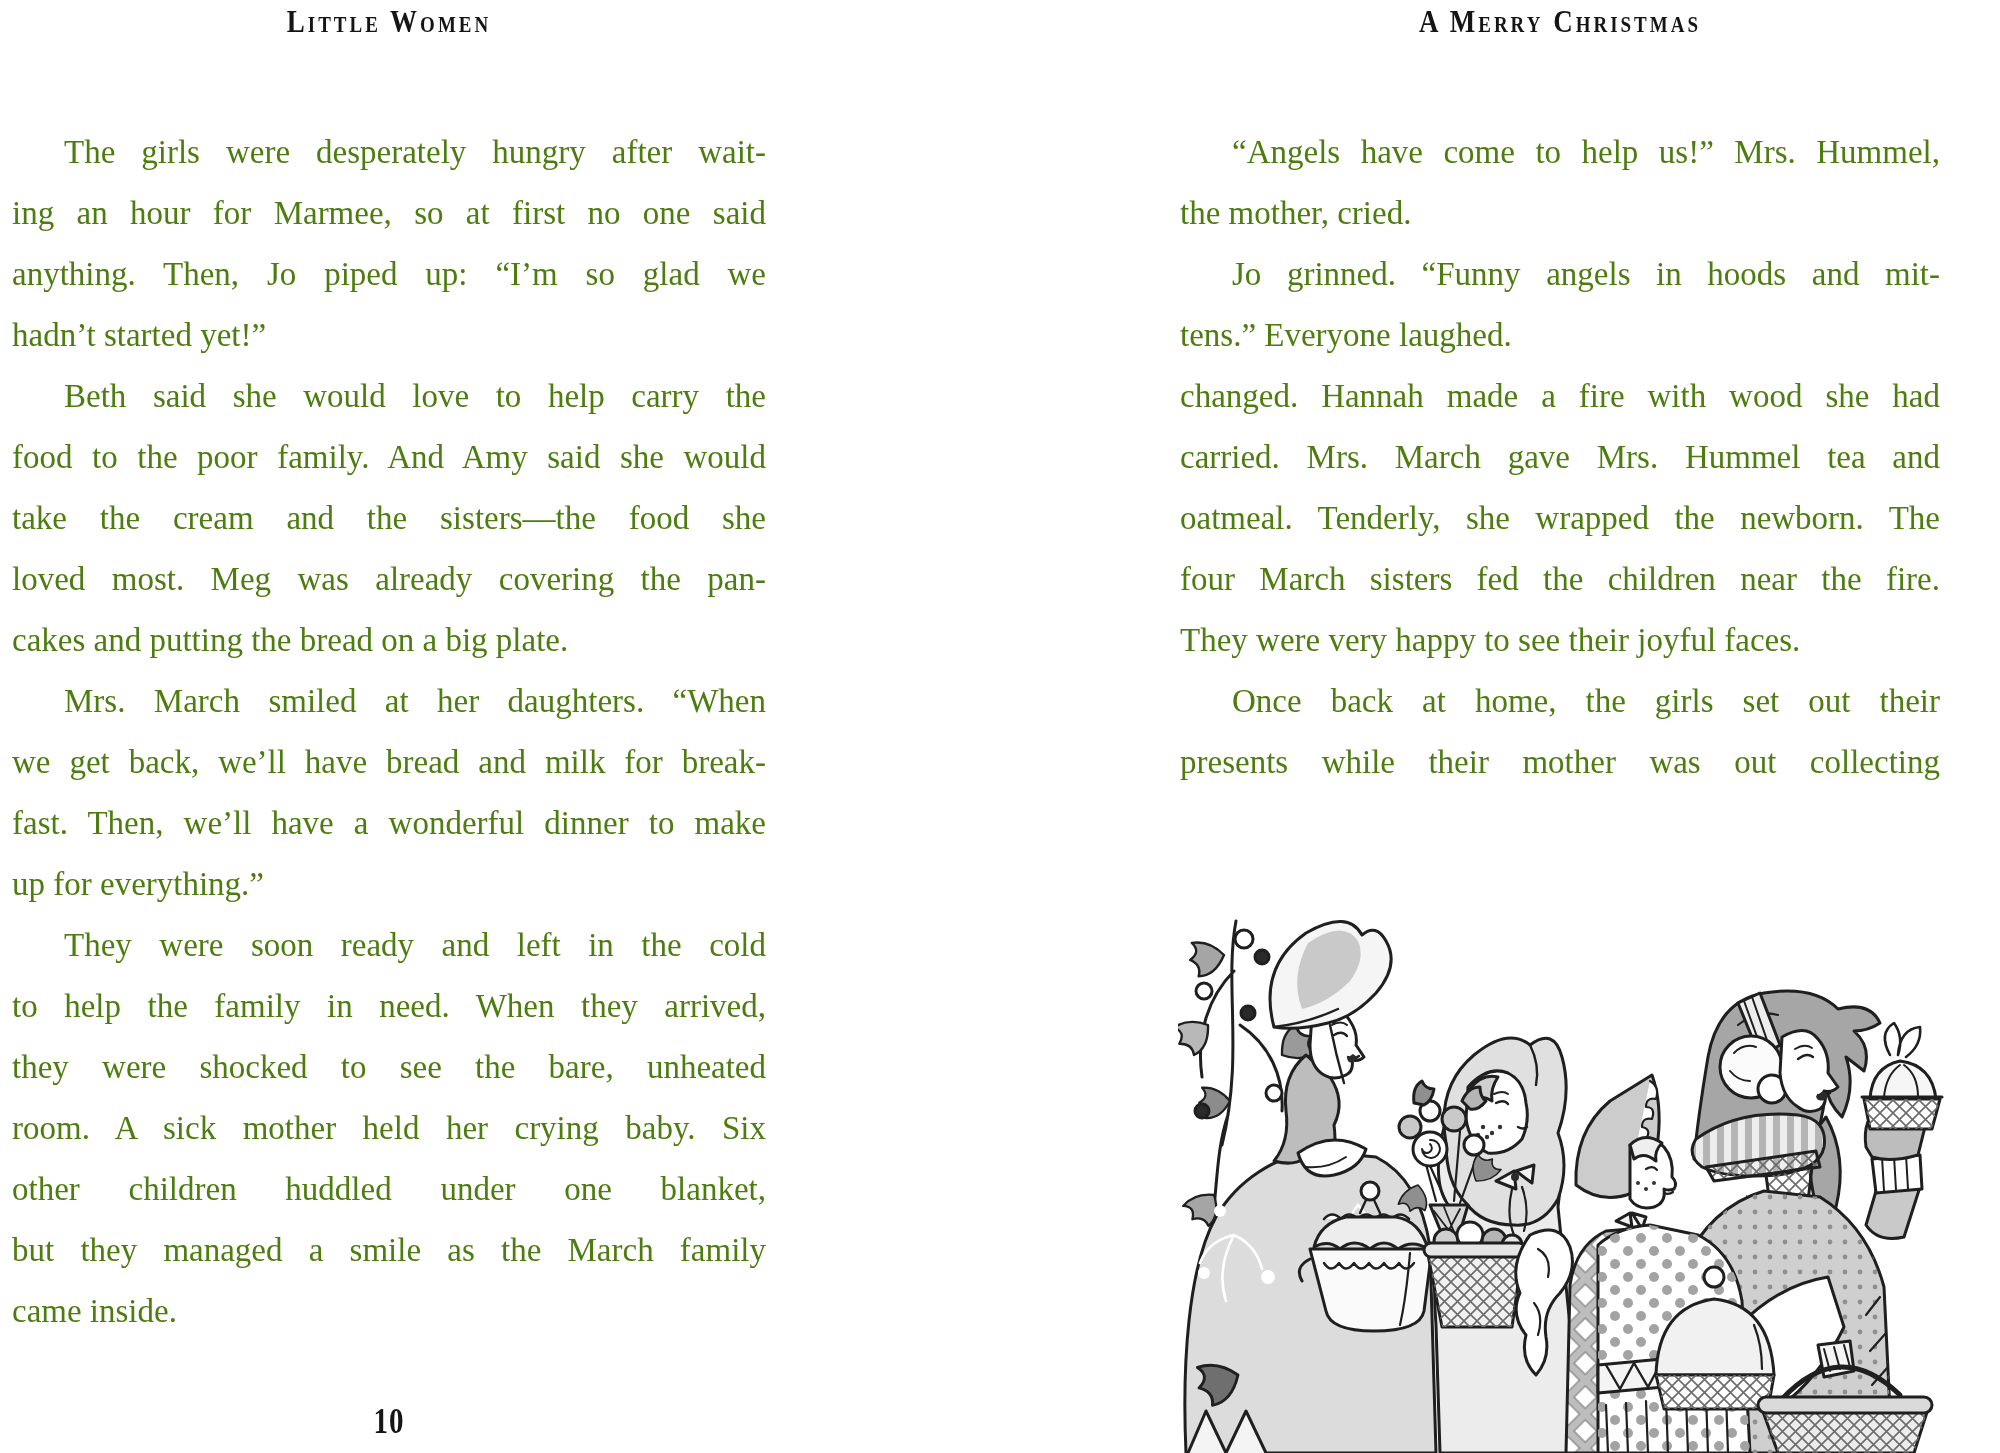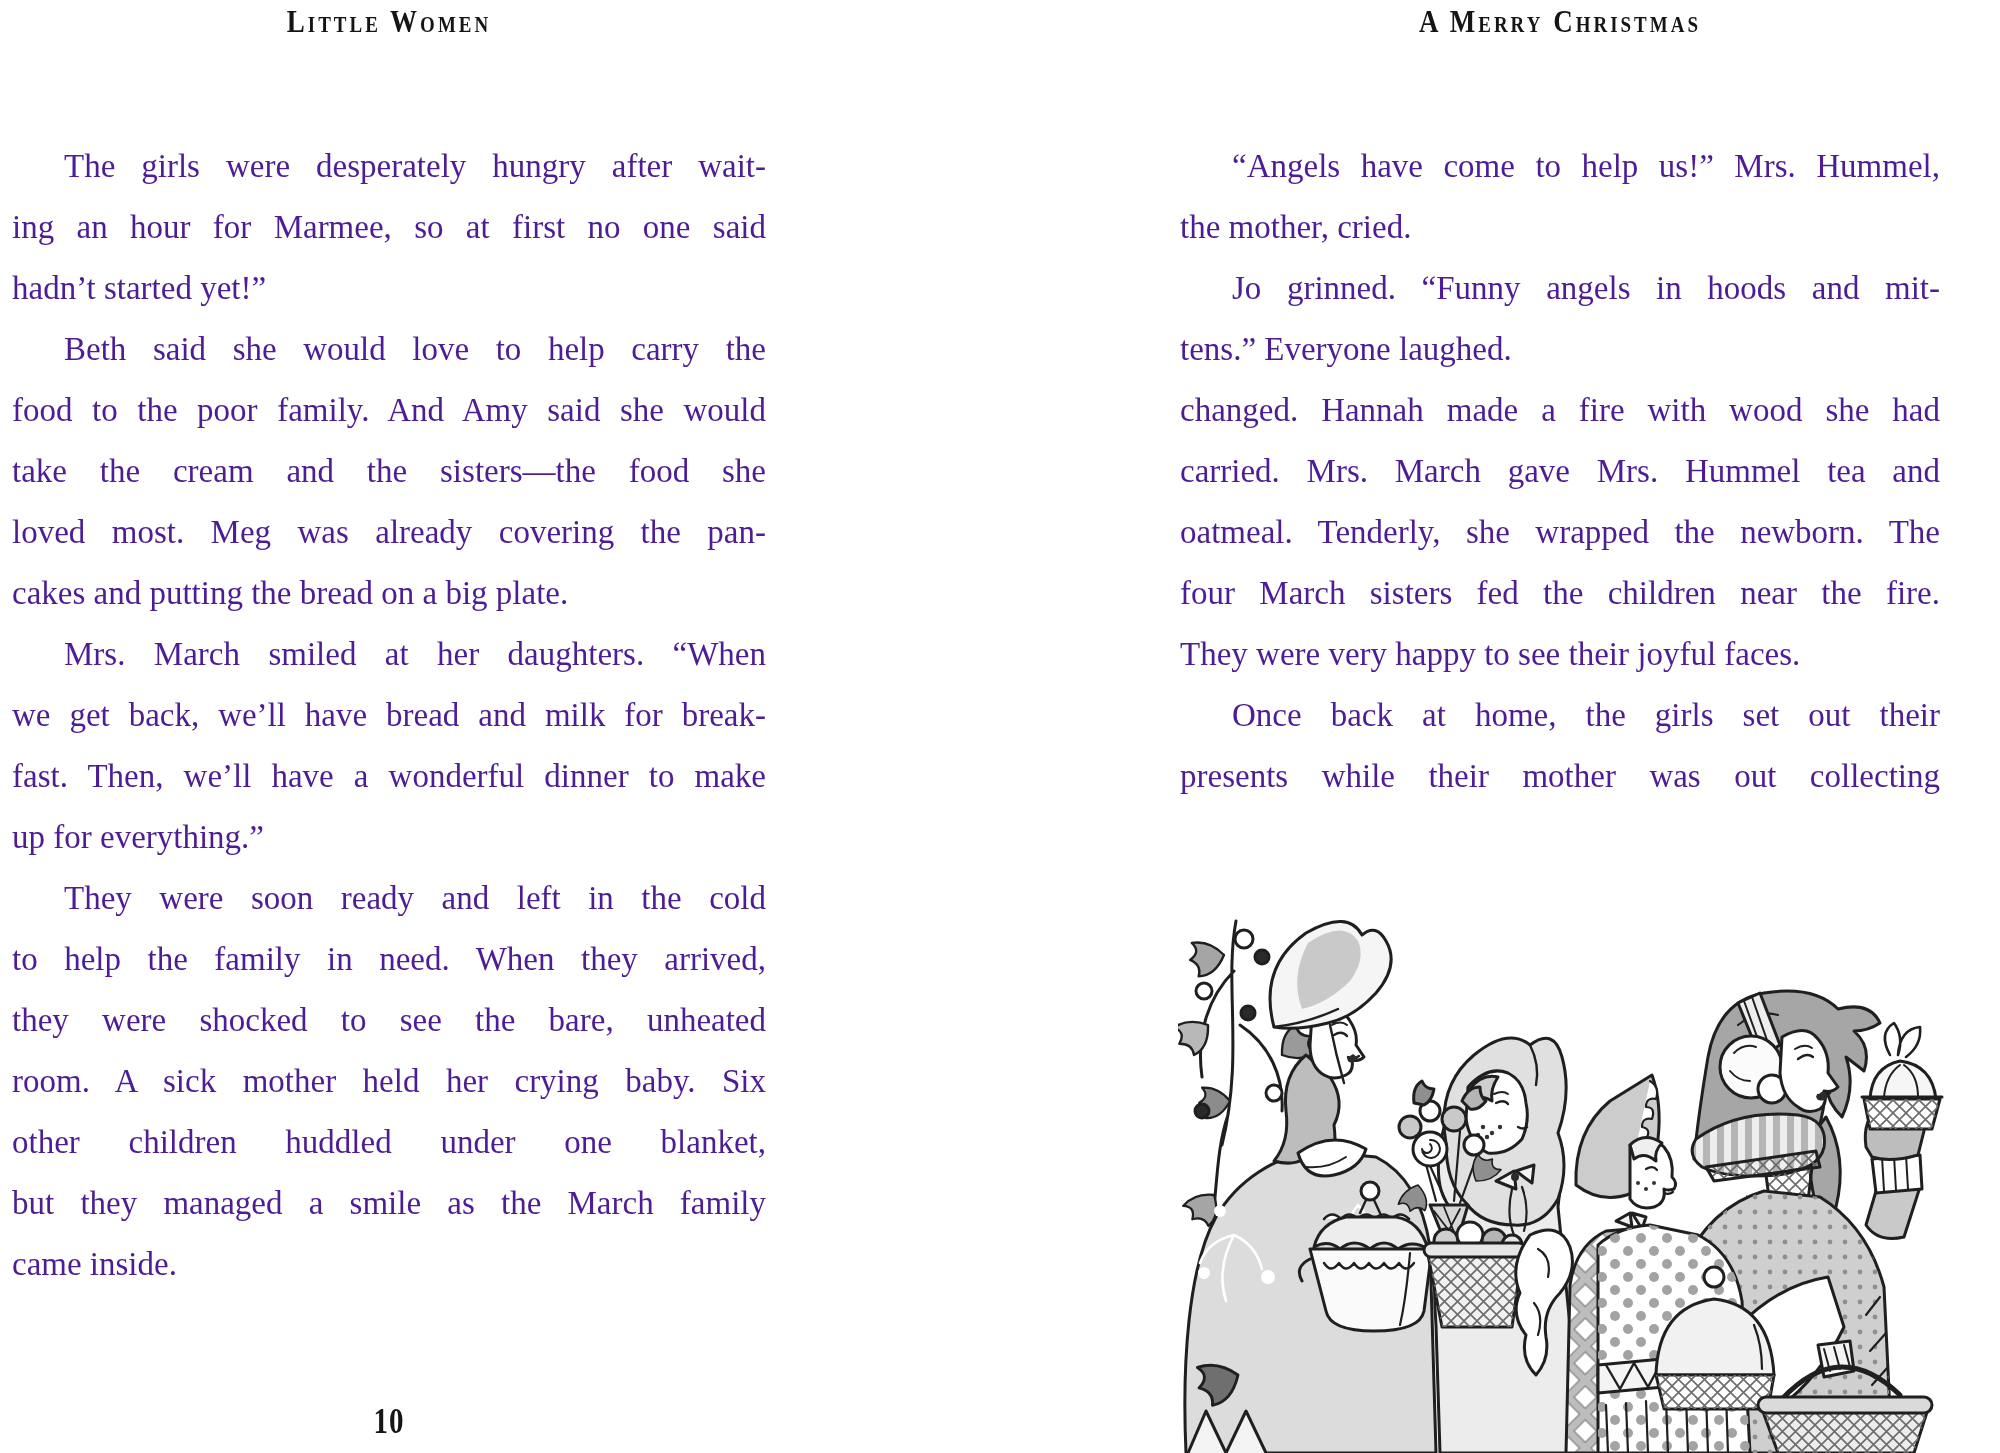--- a/index.html
+++ b/index.html
@@ -18,22 +18,22 @@
     text-align:center;
     font-variant:small-caps;
     font-weight:700;
     font-size:27px;
     letter-spacing:3px;
     color:#151515;
     transform:scaleY(1.18);
     transform-origin:center top;
   }
   .body-text{
-    position:absolute;top:136px;left:0;right:0;
-    font-size:33px;line-height:61px;color:#4c1d95;
+    position:absolute;top:122px;left:0;right:0;
+    font-size:33px;line-height:61px;color:#4d7c0f;
   }
   .para{margin:0;padding:0;}
   .line{
     text-align:justify;
     text-align-last:justify;
     -moz-text-align-last:justify;
     white-space:normal;
   }
   .line.end{text-align:center;text-align-last:left;-moz-text-align-last:left;}
   .line.indent{text-indent:52px;}
@@ -52,20 +52,21 @@
 </head>
 <body>
 
 <div class="page" id="left-page">
   <div class="running-head">Little Women</div>
 
   <div class="body-text">
     <div class="para">
       <div class="line indent">The girls were desperately hungry after wait-</div>
       <div class="line">ing an hour for Marmee, so at first no one said</div>
+      <div class="line">anything. Then, Jo piped up: “I’m so glad we</div>
       <div class="line end">hadn’t started yet!”</div>
     </div>
     <div class="para">
       <div class="line indent">Beth said she would love to help carry the</div>
       <div class="line">food to the poor family. And Amy said she would</div>
       <div class="line">take the cream and the sisters—the food she</div>
       <div class="line">loved most. Meg was already covering the pan-</div>
       <div class="line end">cakes and putting the bread on a big plate.</div>
     </div>
     <div class="para">

